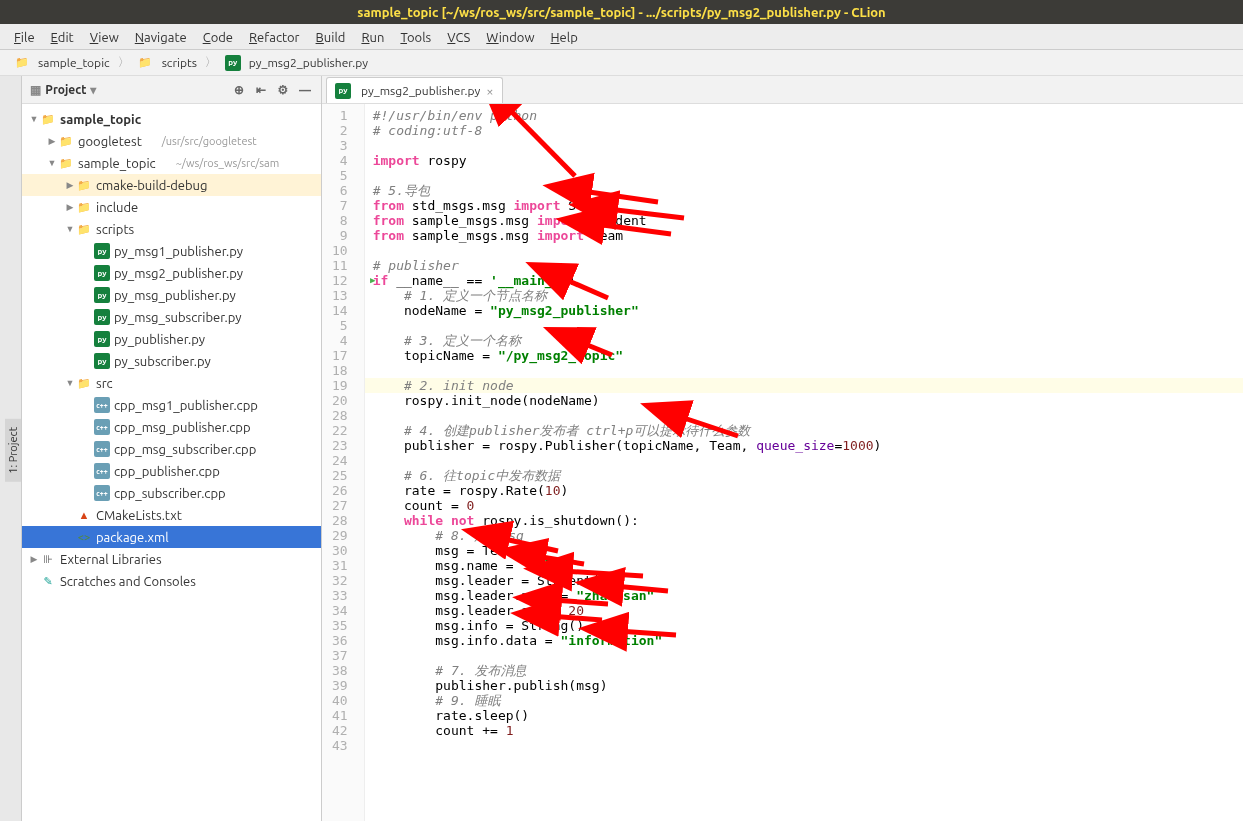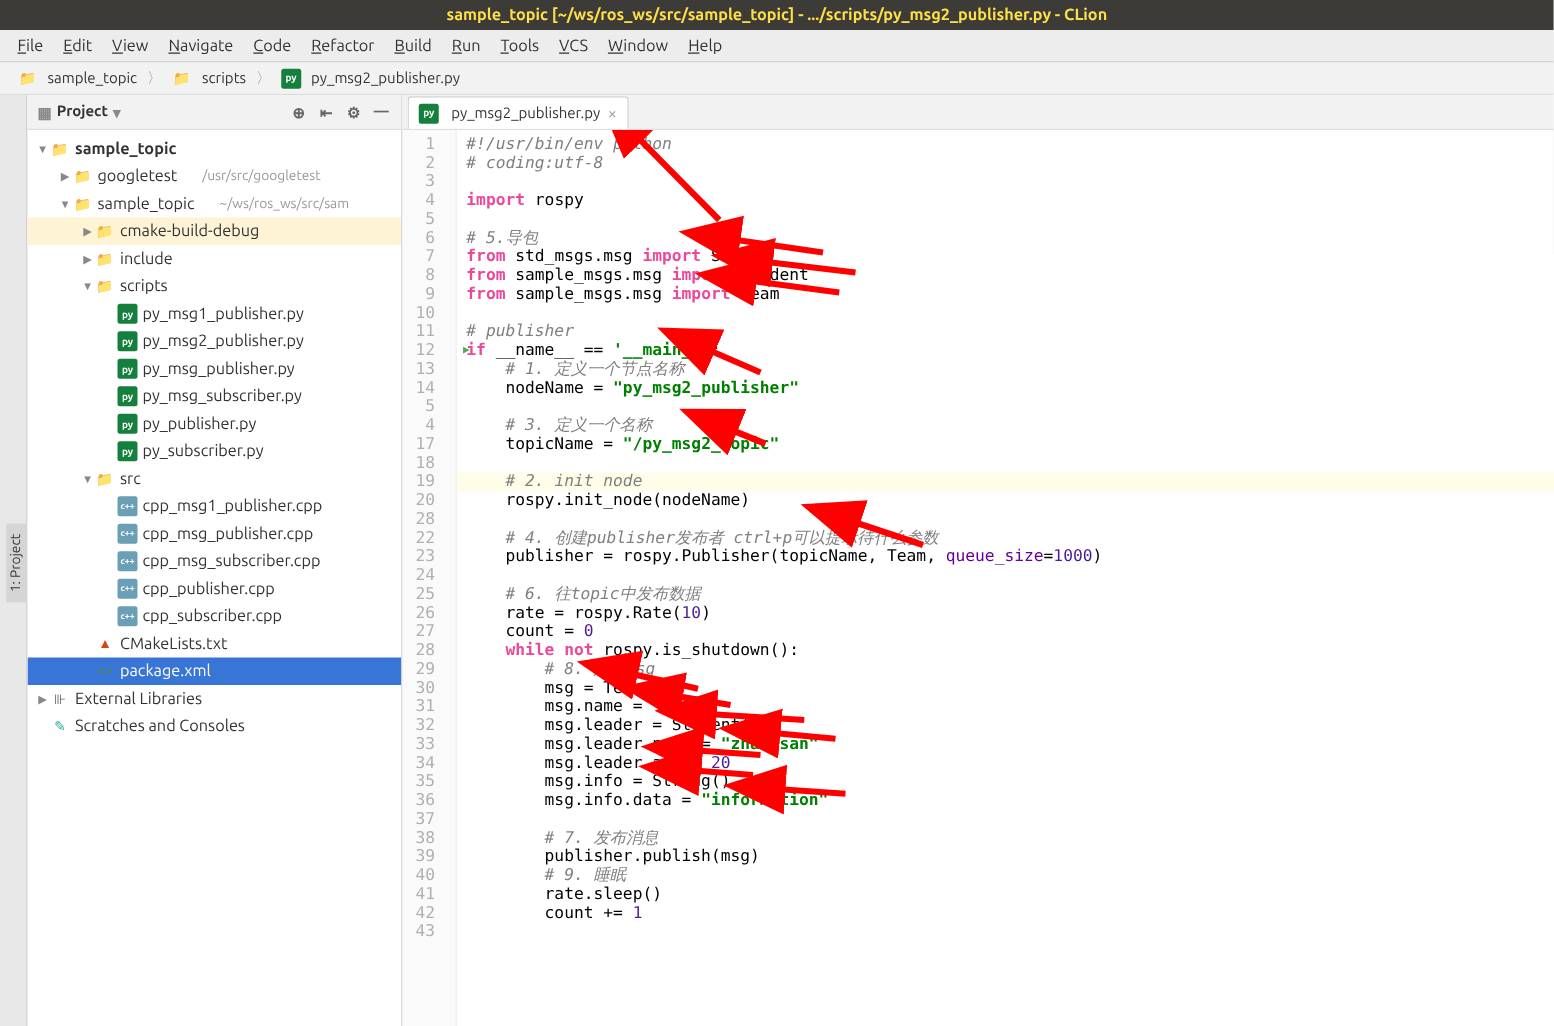--- a/index.html
+++ b/index.html
@@ -43,21 +43,21 @@
 .code-wrap { flex: 1; display: flex; overflow: auto; font-family: "DejaVu Sans Mono", "Consolas", monospace; font-size: 13px; line-height: 15px; position: relative; }
 .gutter { background: #fafafa; border-right: 1px solid #eee; text-align: right; color: #b0b0b0; padding: 4px 16px 4px 10px; user-select: none; position:relative;}
 .gutter .ln { height: 15px; }
 .run-marker { position: absolute; left: 48px; color: #4caf50; font-size: 9px; }
 .code { padding: 4px 8px; white-space: pre; position: relative; }
 .code .row { height: 15px; }
 .code .row.hl { background: #fffde7; margin-left:-8px; padding-left:8px; margin-right:-900px;}
 .c-kw { color: #ec4899; font-weight: bold; }
 .c-str { color: #008000; font-weight: bold; }
 .c-cmt { color: #808080; font-style: italic; }
-.c-num { color: #4c1d95; }
+.c-num { color: #7f1d1d; }
 .c-id { color: #000; }
 .c-spec { color: #660099; }
 .arrow-overlay { position: absolute; top: 0; left: 0; pointer-events: none; }
 </style>
 </head>
 <body>
 
 <div class="window">
   <div class="titlebar">
     <span>sample_topic [~/ws/ros_ws/src/sample_topic] - .../scripts/py_msg2_publisher.py - CLion</span>

